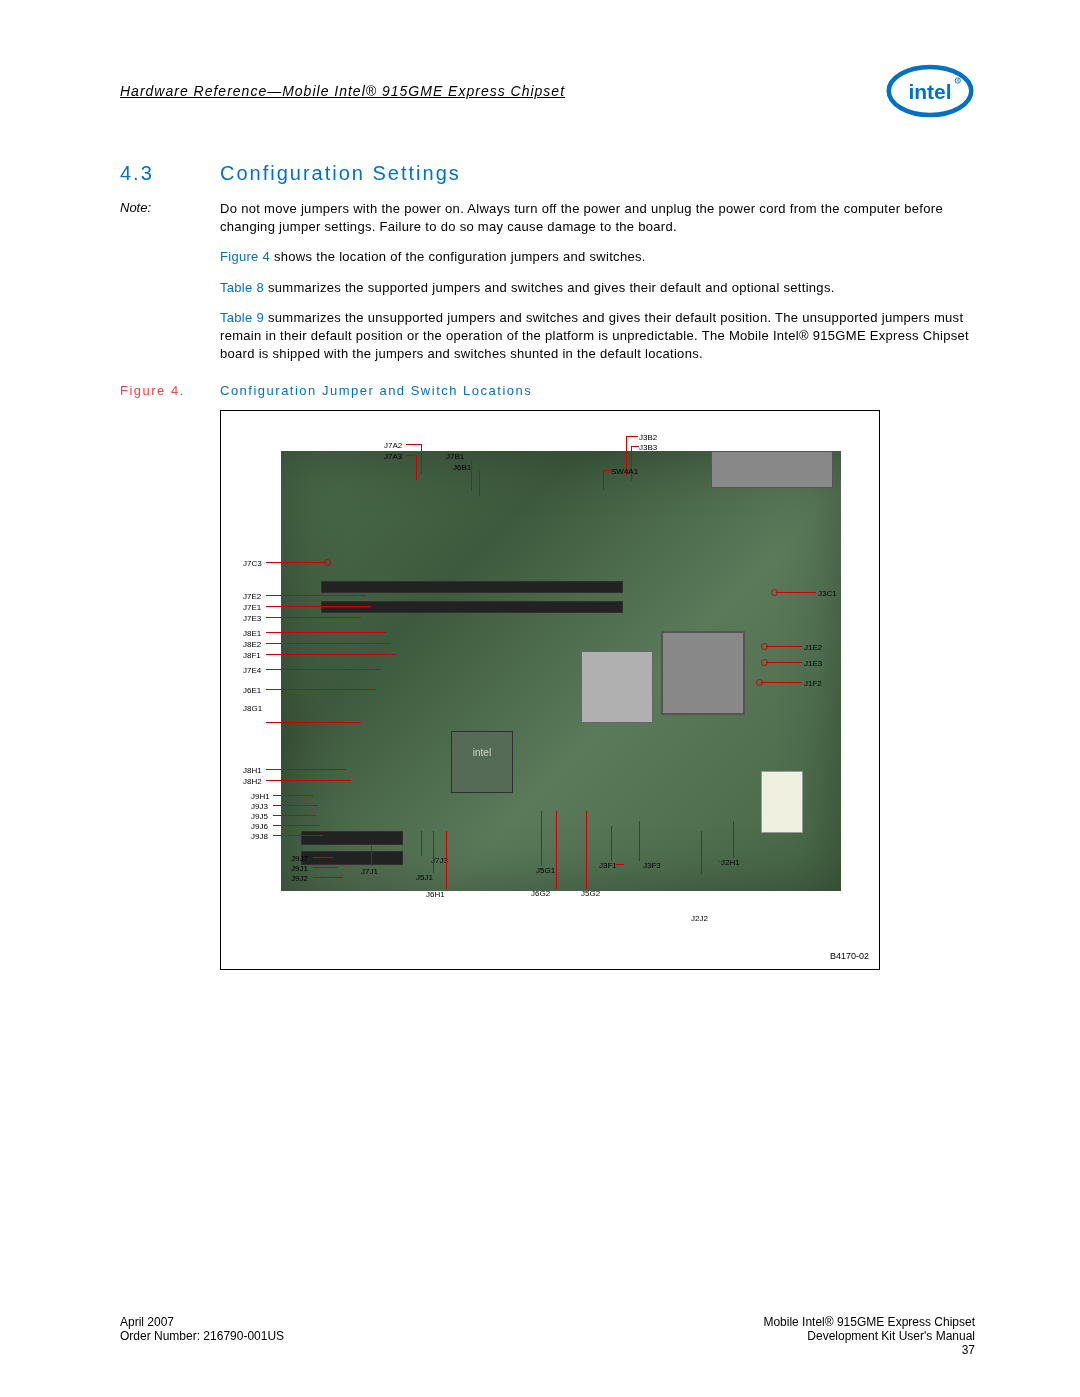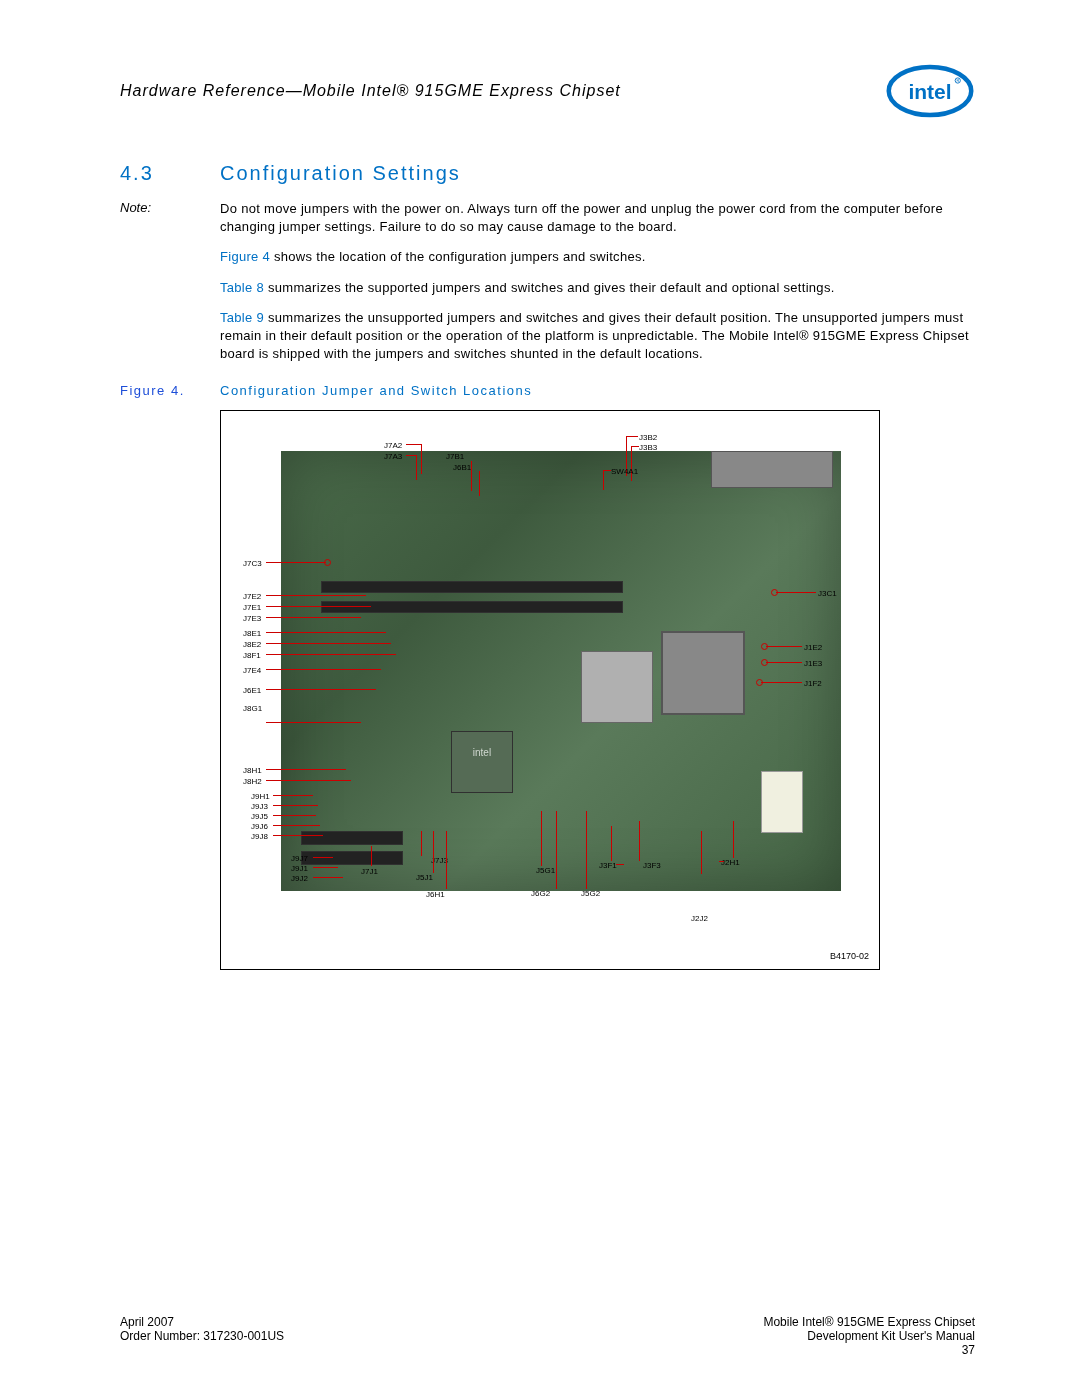--- a/index.html
+++ b/index.html
@@ -19,23 +19,24 @@
     padding: 60px 105px 40px 120px;
   }
   .header-row {
     display: flex;
     justify-content: space-between;
     align-items: center;
     margin-bottom: 40px;
   }
   .header-title {
     font-style: italic;
-    font-size: 16px;
+    font-size: 14px;
     letter-spacing: 1px;
     color: #000;
+    text-decoration: underline;
   }
   .logo {
     width: 90px;
     height: 62px;
   }
   .section-row {
     display: flex;
     margin-bottom: 15px;
   }
   .sec-num {
@@ -64,21 +65,21 @@
     line-height: 1.4;
     letter-spacing: 0.3px;
   }
   .body-text .lnk { color: #0071c5; }
   .fig-caption-row {
     display: flex;
     margin: 20px 0 12px 0;
   }
   .fig-num {
     width: 100px;
-    color: #1d4ed8;
+    color: #ef4444;
     font-size: 13px;
     letter-spacing: 1.5px;
   }
   .fig-title {
     color: #0071c5;
     font-size: 13px;
     letter-spacing: 1.5px;
   }
   .figure-box {
     margin-left: 100px;
@@ -323,21 +324,21 @@
     <div class="ptr-dot" style="left:540px;top:232px;"></div>
     <div class="ptr-dot" style="left:540px;top:248px;"></div>
     <div class="ptr-dot" style="left:535px;top:268px;"></div>
 
     <div class="b4170">B4170-02</div>
   </div>
 
   <div class="footer">
     <div class="footer-left">
       <div>April 2007</div>
-      <div>Order Number: 317230-001US</div>
+      <div>Order Number: 216790-001US</div>
     </div>
     <div class="footer-right">
       <div>Mobile Intel® 915GME Express Chipset</div>
       <div>Development Kit User's Manual</div>
       <div>37</div>
     </div>
   </div>
 
 </div>
 

